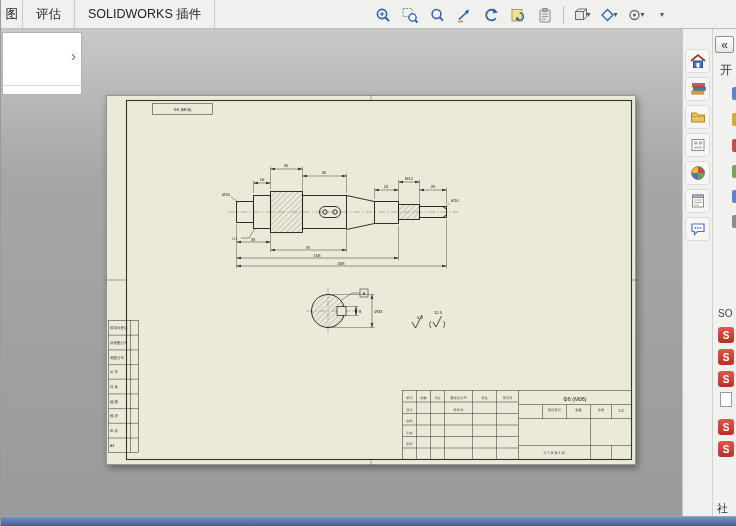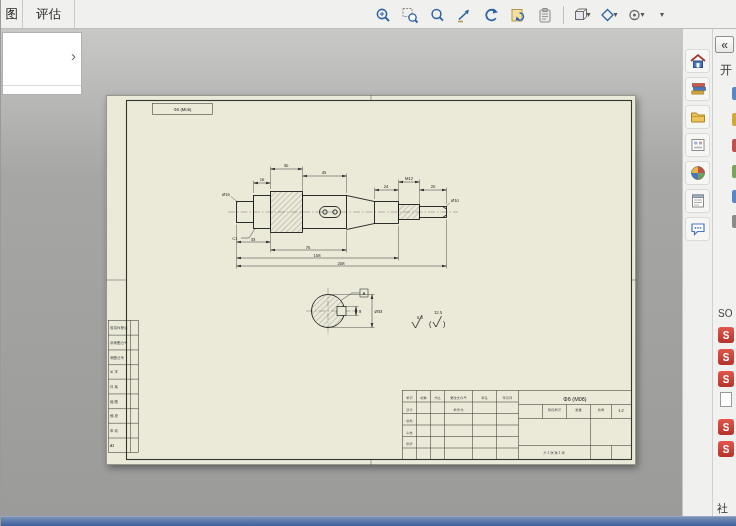--- a/index.html
+++ b/index.html
@@ -67,20 +67,23 @@
 <body>
 
 <div class="app">
 
   <div class="tabbar">
     <div class="tab cut">
       <span>图</span>
     </div>
     <div class="tab">
       <span>评估</span>
+    </div>
+    <div class="tab">
+      <span>SOLIDWORKS 插件</span>
     </div>
 
     <div class="hud">
       <div class="hbtn">
         <svg width="18" height="18">
           <circle cx="8" cy="8" r="4.6" fill="none" stroke="#2b62a8" stroke-width="1.6"></circle>
           <line x1="11.4" y1="11.4" x2="15" y2="15" stroke="#2b62a8" stroke-width="2"></line>
           <line x1="6" y1="8" x2="10" y2="8" stroke="#2b62a8" stroke-width="1"></line>
           <line x1="8" y1="6" x2="8" y2="10" stroke="#2b62a8" stroke-width="1"></line>
         </svg>

